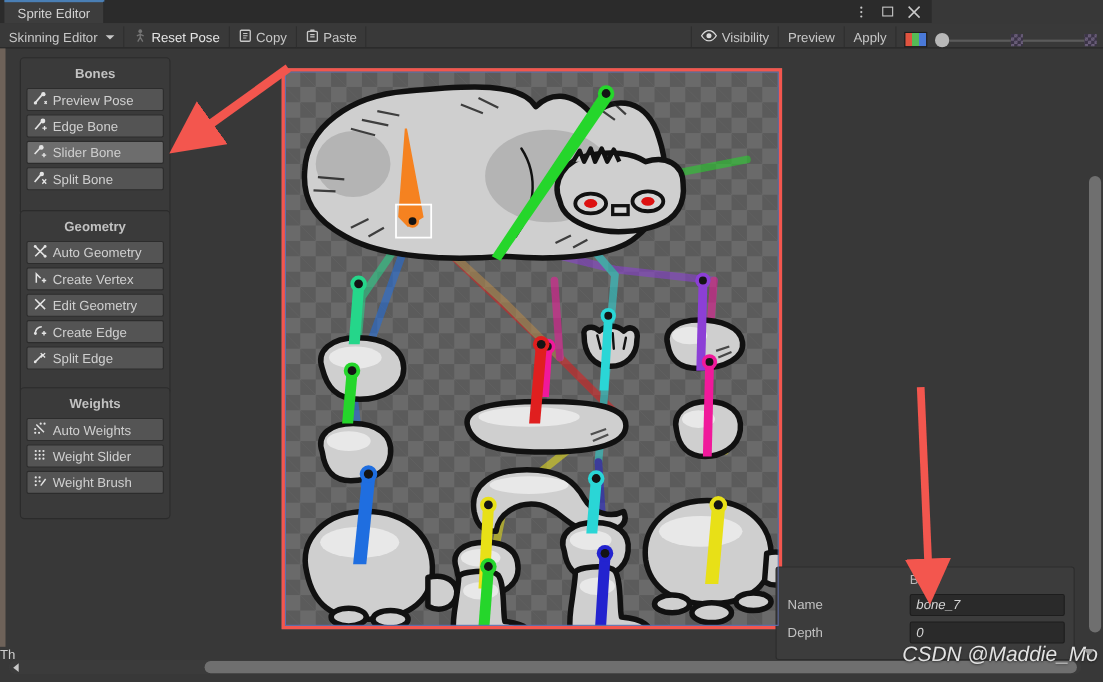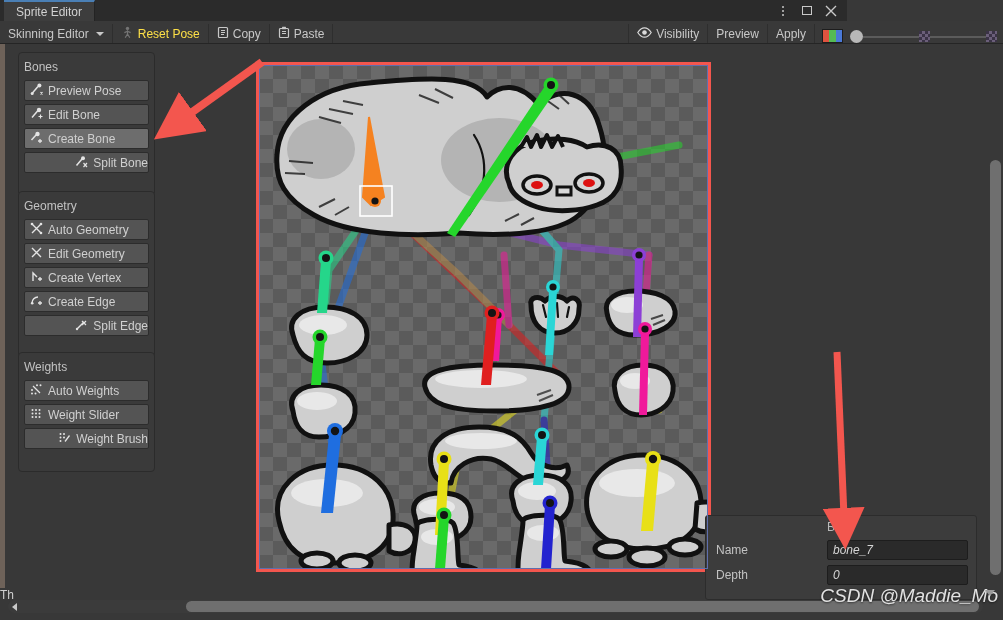--- a/index.html
+++ b/index.html
@@ -43,21 +43,21 @@
     position:absolute; left:0; top:21px; width:1003px; height:23px;
     background:#393939; border-bottom:1px solid #252525;
     display:flex; align-items:flex-end;
   }
   .tbtn{
     height:19px; display:flex; align-items:center; gap:4px;
     padding:0 8px; color:#c8c8c8; font-size:12px;
     border-right:1px solid #2e2e2e;
     white-space:nowrap;
   }
-  .tbtn.disabled{ color:#fde047; }
+  .tbtn.disabled{ color:#e5e5e5; }
   .tbtn.first{ border-left:none; }
   .spacer{ flex:1 1 auto; }
   .icon{ display:inline-block; flex:none; }
   .caret{ width:0;height:0;border-left:4px solid transparent;
     border-right:4px solid transparent;border-top:4px solid #c8c8c8; margin-left:3px;}
   #swatch{
     width:21px;height:14px;margin:0 7px; flex:none;
     border:1px solid #1d1d1d;
     background:linear-gradient(90deg,#e0533f 0 33%,#55bb55 33% 66%,#4a79d8 66% 100%);
   }
@@ -69,29 +69,29 @@
       linear-gradient(45deg,#6b5f7a 25%,transparent 25%,transparent 75%,#6b5f7a 75%),
       linear-gradient(45deg,#6b5f7a 25%,transparent 25%,transparent 75%,#6b5f7a 75%);
     background-size:6px 6px; background-position:0 0,3px 3px;
     background-color:#3b3347;}
   
   .panel{
     position:absolute; left:18px; width:137px;
     background:#3a3a3a; border:1px solid #2b2b2b; border-radius:4px;
     padding:4px 5px 6px;
   }
-  .panel .ptitle{ color:#c2c2c2; font-size:12px;
-    padding:3px 0 6px; }
+  .panel .ptitle{ text-align:center; color:#c2c2c2; font-size:12px;
+    padding:3px 0 6px;font-weight:bold; }
   .prow{
     height:21px; margin-bottom:3px; border-radius:2px;
     background:#545454; border:1px solid #2c2c2c;
     display:flex; align-items:center; gap:5px; padding-left:5px;
     color:#d0d0d0; font-size:12px; white-space:nowrap;
   }
-  .prow:last-child{ margin-bottom:16px;justify-content:flex-end; }
+  .prow:last-child{ margin-bottom:16px; }
   .prow.active{ background:#6d6d6d; color:#cfcfcf; }
   #panel-bones{ top:52px; }
   #panel-geometry{ top:191px; }
   #panel-weights{ top:352px; }
   
   #canvas{
     position:absolute; left:256px; top:62px; width:455px; height:510px;
     border:3px solid #f3564e;
     background-color:#6a6a6a;
     background-image:
@@ -269,32 +269,32 @@
   </div>
 
   <div class="prow">
     <span class="icon">
       <svg width="13" height="13" viewBox="0 0 13 13">
           <path d="M2 10.5 L8 3.5" stroke="#e4e4e4" stroke-width="1.5"></path>
           <circle cx="9" cy="3" r="2.2" fill="#e4e4e4"></circle>
           <path d="M8.5 9.5h4M10.5 7.5v4" stroke="#e4e4e4" stroke-width="1.2"></path>
         </svg>
     </span>
-    <span>Edit Bone</span>
+    <span>Edge Bone</span>
   </div>
 
   <div class="prow active">
     <span class="icon">
       <svg width="13" height="13" viewBox="0 0 13 13">
           <path d="M1.5 9 L6.5 3.5" stroke="#e4e4e4" stroke-width="1.5"></path>
           <circle cx="7.5" cy="3" r="2.2" fill="#e4e4e4"></circle>
           <path d="M8 10h4M10 8v4" stroke="#e4e4e4" stroke-width="1.3"></path>
         </svg>
     </span>
-    <span>Create Bone</span>
+    <span>Slider Bone</span>
   </div>
 
   <div class="prow">
     <span class="icon">
       <svg width="13" height="13" viewBox="0 0 13 13">
           <path d="M1.5 10.5 L7 4" stroke="#e4e4e4" stroke-width="1.5"></path>
           <circle cx="8" cy="3.2" r="2" fill="#e4e4e4"></circle>
           <path d="M8.5 8 L12 12 M12 8 L8.5 12" stroke="#e4e4e4" stroke-width="1.2"></path>
         </svg>
     </span>
@@ -313,34 +313,34 @@
           <circle cx="11" cy="11" r="1.3" fill="#e4e4e4"></circle>
           <circle cx="11" cy="2" r="1.3" fill="#e4e4e4"></circle>
         </svg>
     </span>
     <span>Auto Geometry</span>
   </div>
 
   <div class="prow">
     <span class="icon">
       <svg width="13" height="13" viewBox="0 0 13 13">
-          <path d="M2 2 L11 11 M11 2 L2 11" stroke="#e4e4e4" stroke-width="1.4"></path>
-        </svg>
-    </span>
-    <span>Edit Geometry</span>
-  </div>
-
-  <div class="prow">
-    <span class="icon">
-      <svg width="13" height="13" viewBox="0 0 13 13">
           <path d="M3 11 L3 3 L7 7" stroke="#e4e4e4" stroke-width="1.4" fill="none"></path>
           <path d="M8 9h4M10 7v4" stroke="#e4e4e4" stroke-width="1.3"></path>
         </svg>
     </span>
     <span>Create Vertex</span>
+  </div>
+
+  <div class="prow">
+    <span class="icon">
+      <svg width="13" height="13" viewBox="0 0 13 13">
+          <path d="M2 2 L11 11 M11 2 L2 11" stroke="#e4e4e4" stroke-width="1.4"></path>
+        </svg>
+    </span>
+    <span>Edit Geometry</span>
   </div>
 
   <div class="prow">
     <span class="icon">
       <svg width="13" height="13" viewBox="0 0 13 13">
           <path d="M2 9 A6 6 0 0 1 8 3" stroke="#e4e4e4" stroke-width="1.4" fill="none"></path>
           <circle cx="2.2" cy="9.2" r="1.3" fill="#e4e4e4"></circle>
           <path d="M8 9h4M10 7v4" stroke="#e4e4e4" stroke-width="1.3"></path>
         </svg>
     </span>

